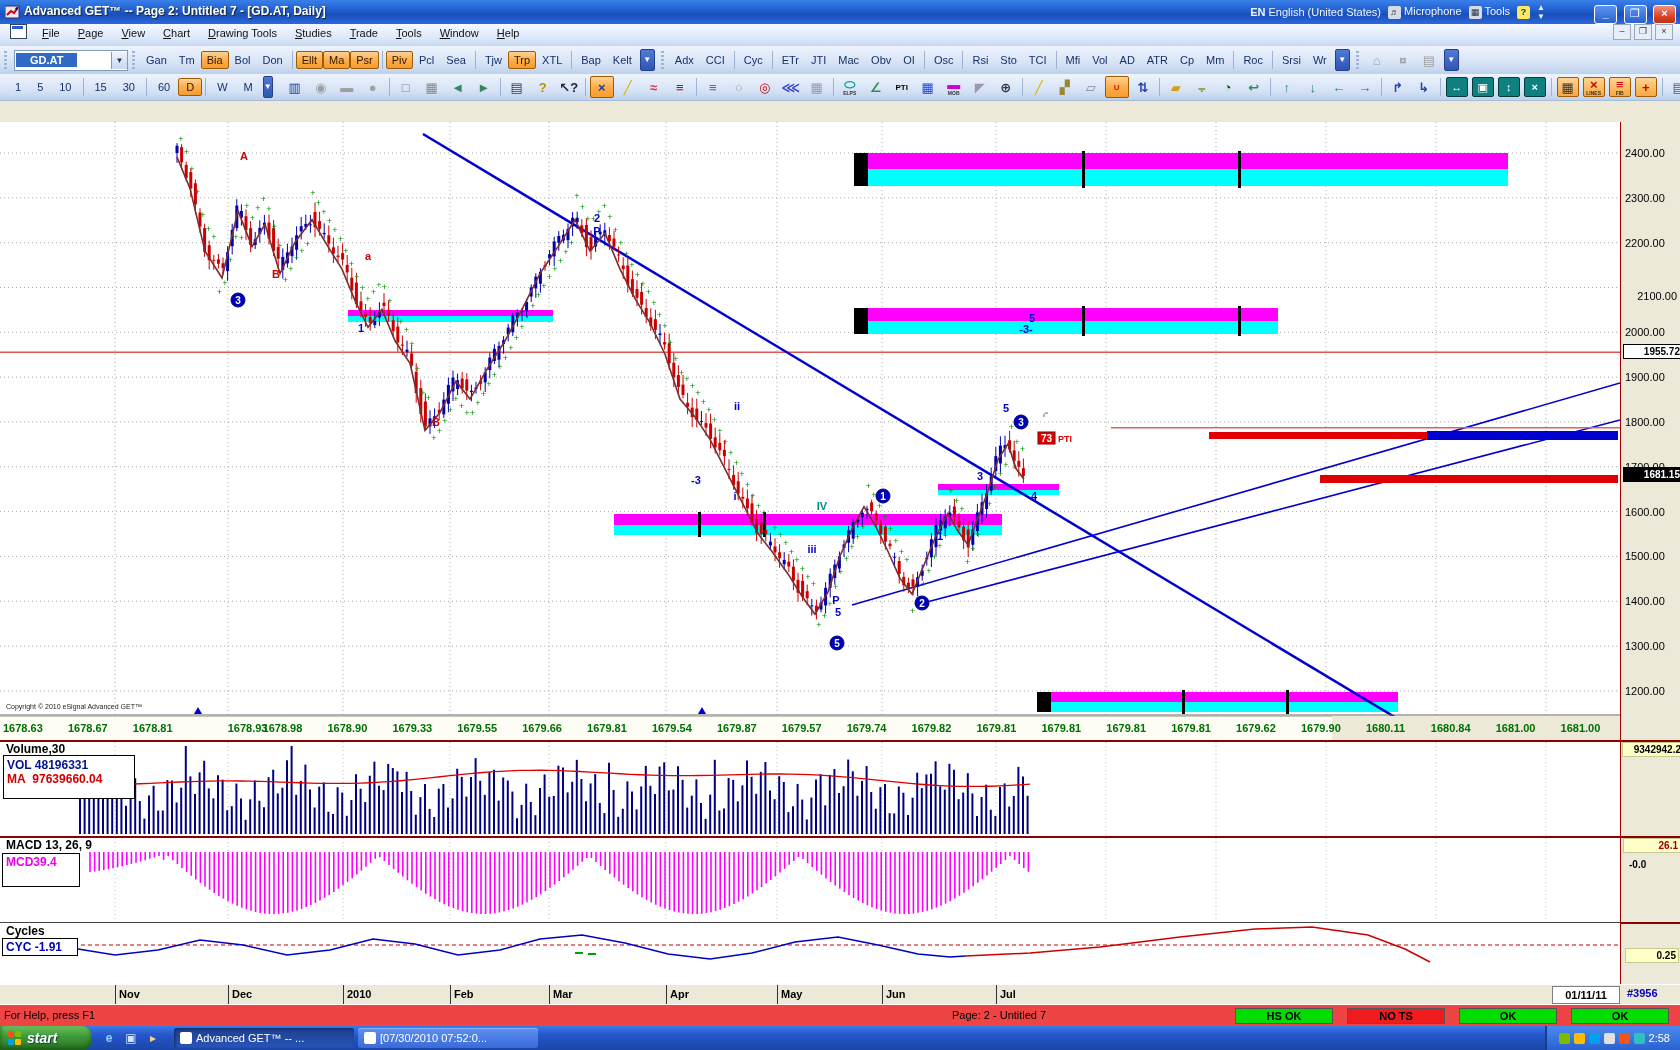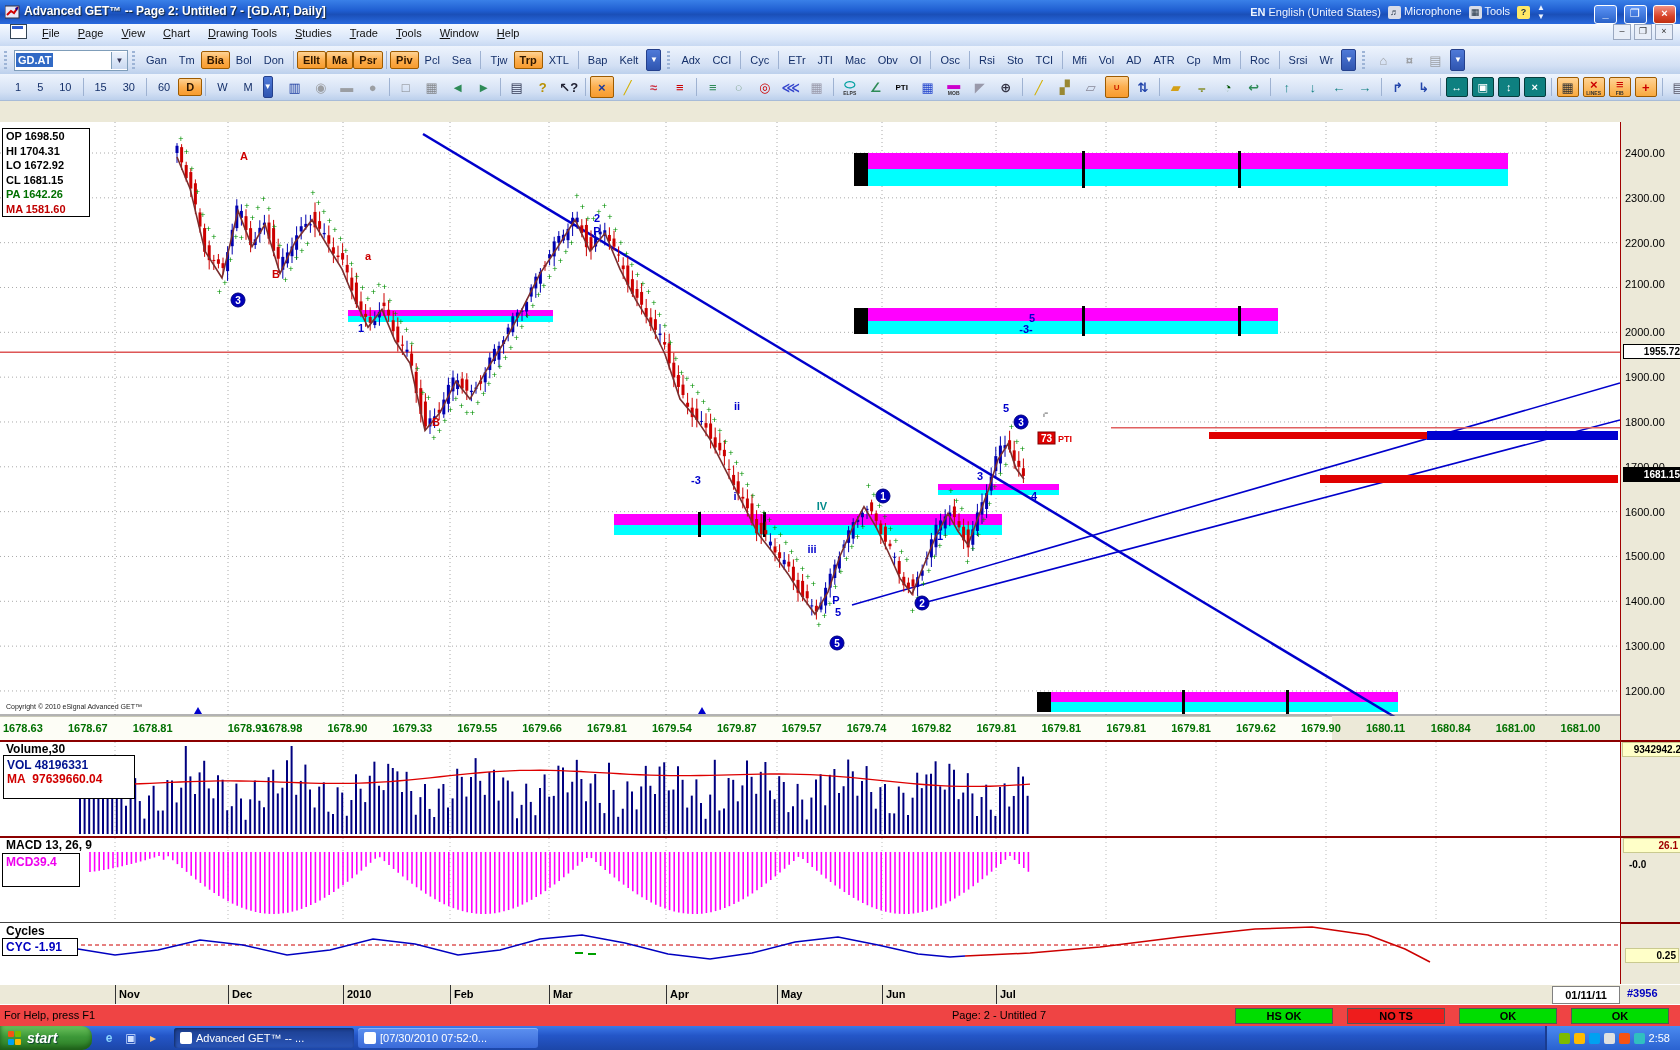--- a/index.html
+++ b/index.html
@@ -37,36 +37,36 @@
   .toolbar{left:0;width:1680px;background:linear-gradient(#eef4fd,#d3e0f4 70%,#bcd0ec);
     border-bottom:1px solid #a8bcd8;display:flex;align-items:center;}
   #tb1{top:46px;height:28px;}
   #tb2{top:74px;height:26px;}
   .grip{width:5px;height:18px;margin:0 4px 0 3px;
     background:repeating-linear-gradient(#9db4d6 0 2px,transparent 2px 4px);
     background-size:3px 4px;background-repeat:repeat-y;background-position:1px 0;}
   .vsep{width:1px;height:18px;background:#9eb2d2;margin:0 3px;}
   .tbtn{font-size:11px;color:#15306a;padding:2px 5px;border:1px solid transparent;border-radius:2px;
     white-space:nowrap;}
-  .tbtn.on{background:linear-gradient(#ffd394,#fcae4e 50%,#f79b2e);border:1px solid #9e5b00;color:#301800;font-weight:bold;}
+  .tbtn.on{background:linear-gradient(#ffd394,#fcae4e 50%,#f79b2e);border:1px solid #9e5b00;color:#301800;}
   .ddbtn{width:13px;height:20px;background:linear-gradient(#4f7ad8,#2f55b0);border:1px solid #24408c;
     border-radius:2px;color:#fff;font-size:8px;text-align:center;line-height:20px;margin:0 2px;}
   .tico{width:22px;height:20px;margin:0 1px;border:1px solid transparent;border-radius:2px;
     display:flex;flex-direction:column;align-items:center;justify-content:center;
     font-size:13px;line-height:13px;font-weight:bold;}
   .tico .sub{font-size:5px;line-height:5px;letter-spacing:0;font-weight:bold;color:#333;}
   .tico.gray{color:#9aa4b4 !important;filter:grayscale(1);opacity:.75;}
   .tico.on{background:linear-gradient(#ffd394,#fcae4e 50%,#f79b2e);border:1px solid #9e5b00;}
   .tico.box-teal{background:#0e8080;border:1px solid #063c3c;color:#fff;width:20px;height:18px;
     font-size:11px;margin:1px 2px;}
   .tico.box-orange{background:linear-gradient(#ffd394,#f9a93e);border:1px solid #9e5b00;width:20px;
     height:18px;margin:1px 2px;}
   #symbolbox{width:112px;height:19px;background:#fff;border:1px solid #7f9db9;display:flex;
     align-items:center;margin-left:2px;}
-  #symbolbox .sel{background:#316ac5;color:#fff;font-size:11px;font-weight:bold;padding:1px 2px;margin:1px;}
+  #symbolbox .sel{background:#316ac5;color:#fff;font-size:11px;font-weight:bold;padding:1px 14px;margin:1px;}
   #symbolbox .arr{margin-left:auto;width:15px;height:17px;background:linear-gradient(#eef4fd,#c8d8f0);
     border-left:1px solid #7f9db9;font-size:8px;color:#335;text-align:center;line-height:17px;}
   
   #quotebar{left:0;top:100px;width:1680px;height:22px;background:#ffffe1;
     border-top:1px solid #b8b8a0;border-bottom:1px solid #6a6a5a;font-size:12px;}
   #datebox{position:absolute;left:2px;top:2px;width:64px;height:16px;background:#fff;
     border:1px solid #444;font-weight:bold;font-size:11px;color:#000;padding-left:3px;line-height:16px;}
   .qlab{color:#00128f;font-weight:bold;}
   .qval{color:#000;font-weight:bold;margin-right:22px;}
   #quotevals{position:absolute;left:768px;top:3px;}
@@ -1061,28 +1061,20 @@
         <text x="1034" y="378" fill="#0000cc" font-size="11px" font-weight="bold" text-anchor="middle">4</text>
         <text x="1044" y="294" fill="#888888" font-size="11px" font-weight="bold" text-anchor="middle">⌌</text>
         <rect x="1038" y="310" width="17" height="12" fill="#e00000" stroke="#800000"></rect>
         <text x="1046.5" y="320" fill="#fff" font-size="10px" font-weight="bold" text-anchor="middle">73</text>
         <text x="1058" y="320" fill="#e00000" font-size="9px" font-weight="bold">PTI</text>
         <polygon points="194,592 202,592 198,585" fill="#0000cc"></polygon>
         <polygon points="698,592 706,592 702,585" fill="#0000cc"></polygon>
         <line x1="0" y1="593" x2="1620" y2="593" stroke="#666" stroke-width="1"></line>
       </svg>
   </div>
-  <div class="abs" id="pricebox">
-      <div class="row" style="color: rgb(0, 0, 0);">OP 1698.50</div>
-      <div class="row" style="color: rgb(0, 0, 0);">HI 1704.31</div>
-      <div class="row" style="color: rgb(0, 0, 0);">LO 1672.92</div>
-      <div class="row" style="color: rgb(0, 0, 0);">CL 1681.15</div>
-      <div class="row" style="color: rgb(0, 112, 0);">PA 1642.26</div>
-      <div class="row" style="color: rgb(192, 0, 0);">MA 1581.60</div>
-    </div>
   <div class="abs" id="copyright">Copyright © 2010 eSignal Advanced GET™</div>
 
   <div class="abs" id="xstrip">
       <div class="xv" style="left: 3px;">1678.63</div>
       <div class="xv" style="left: 67.9px;">1678.67</div>
       <div class="xv" style="left: 132.8px;">1678.81</div>
       <div class="xv" style="left: 197.7px; margin-left: 30px;">1678.93</div>
       <div class="xv" style="left: 262.6px;">1678.98</div>
       <div class="xv" style="left: 327.5px;">1678.90</div>
       <div class="xv" style="left: 392.4px;">1679.33</div>
@@ -1576,21 +1568,21 @@
         <polyline points="965,34 1030,31 1100,25 1180,15 1255,7 1312,5 1368,13 1405,27 1430,40" fill="none" stroke="#cc0000" stroke-width="1.5"></polyline>
         <line x1="575" y1="31" x2="583" y2="31" stroke="#00a000" stroke-width="2"></line>
         <line x1="588" y1="32" x2="596" y2="32" stroke="#00a000" stroke-width="2"></line>
       </svg>
   </div>
 
   <div class="abs" id="rightaxis">
       <div class="yaxlab" style="top: 25px;">2400.00</div>
       <div class="yaxlab" style="top: 69.83px;">2300.00</div>
       <div class="yaxlab" style="top: 114.66px;">2200.00</div>
-      <div class="yaxlab" style="top: 156px;">2100.00</div>
+      <div class="yaxlab" style="top: 168px; text-align: right;">2100.00</div>
       <div class="yaxlab" style="top: 204.32px;">2000.00</div>
       <div class="yaxlab" style="top: 249.15px;">1900.00</div>
       <div class="yaxlab" style="top: 293.98px;">1800.00</div>
       <div class="yaxlab" style="top: 338.81px;">1700.00</div>
       <div class="yaxlab" style="top: 383.64px;">1600.00</div>
       <div class="yaxlab" style="top: 428.47px;">1500.00</div>
       <div class="yaxlab" style="top: 473.3px;">1400.00</div>
       <div class="yaxlab" style="top: 518.13px;">1300.00</div>
       <div class="yaxlab" style="top: 562.96px;">1200.00</div>
       <div class="axbox" style="top: 222.171px; left: 2px; width: 54px; background: rgb(255, 255, 255); color: rgb(0, 0, 0); border: 1px solid rgb(0, 0, 0); text-align: right; padding: 1px 2px;">1955.72</div>

